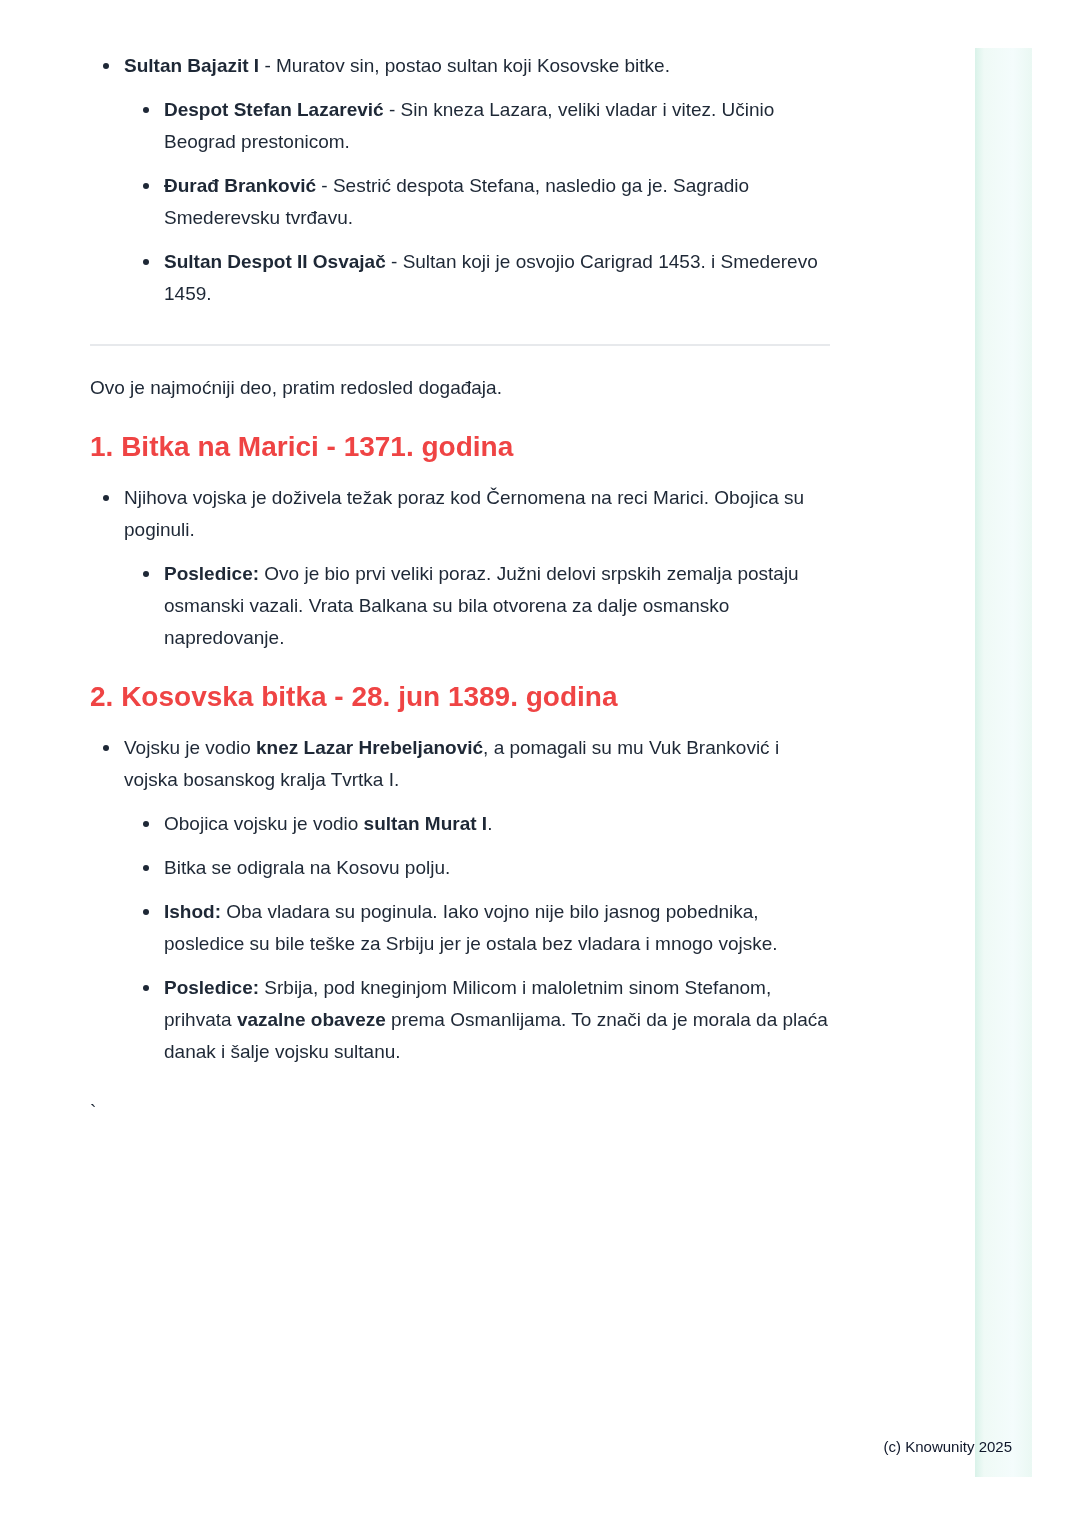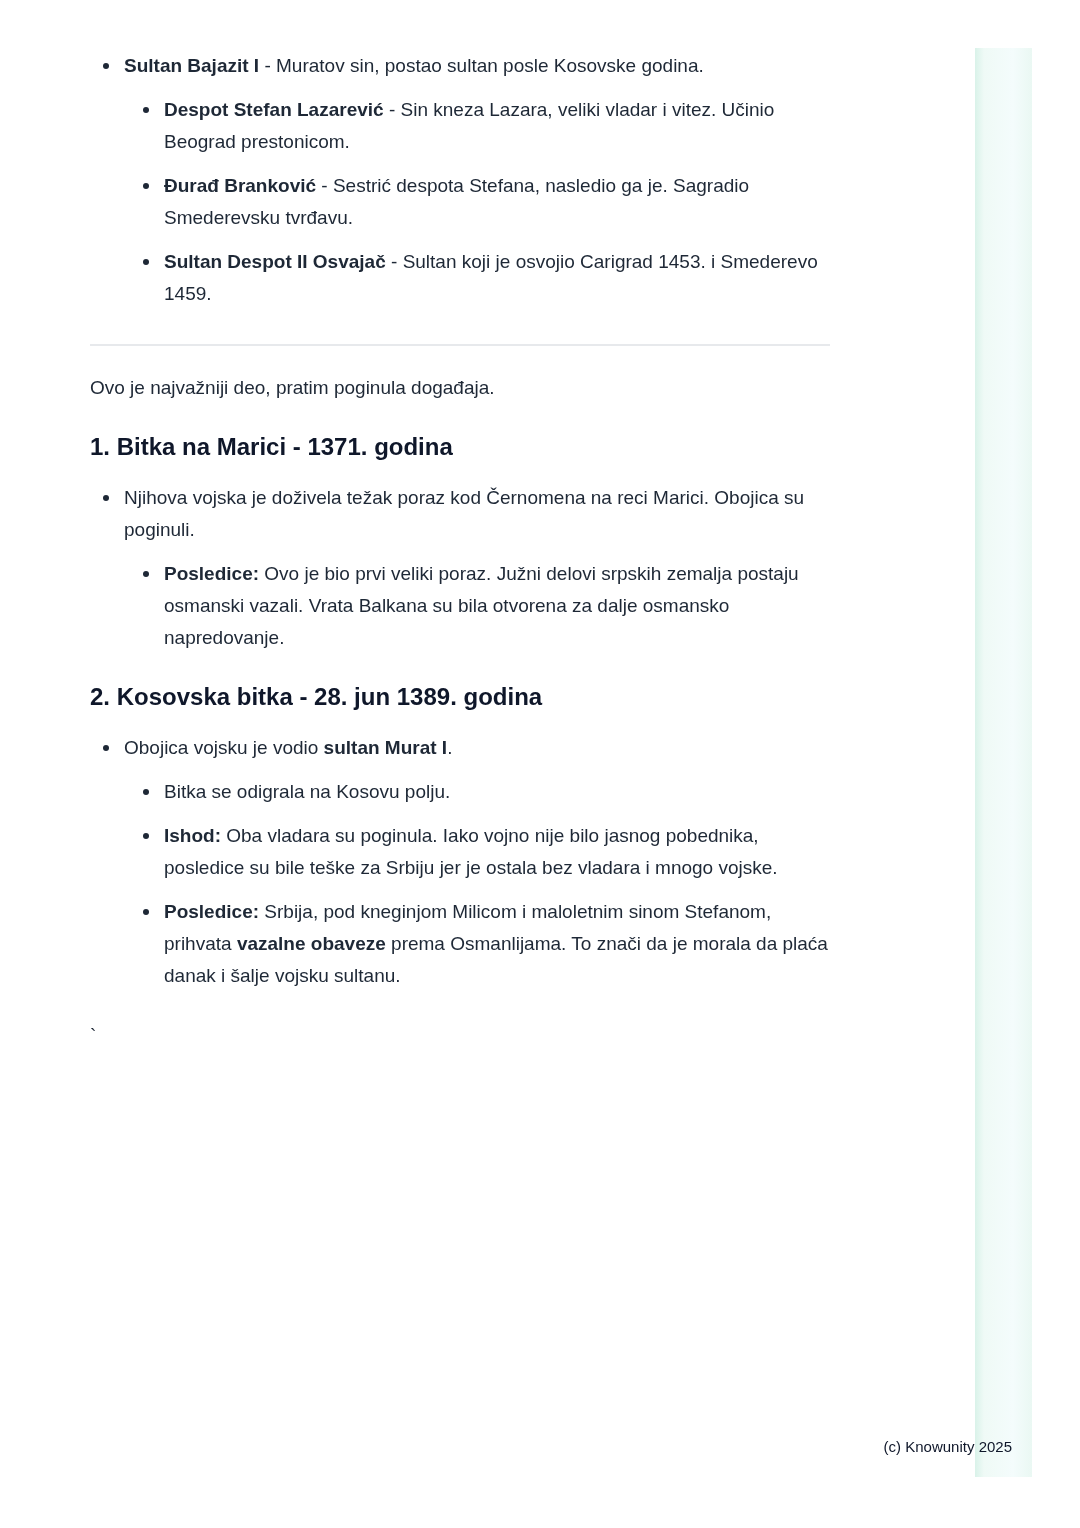--- a/index.html
+++ b/index.html
@@ -66,24 +66,24 @@
     font-weight: bold;
     color: #8ce8c8;
   }
   p.section-intro {
     margin: 26px 0 0 0;
     font-size: 19px;
     line-height: 32px;
   }
   h3.battle-heading {
     margin: 28px 0 0 0;
-    font-size: 24px;
+    font-size: 28px;
     line-height: 30px;
     font-weight: bold;
-    color: #0f172a;
+    color: #ef4444;
   }
   ul.sub { margin-top: 20px; }
   .b { font-weight: bold; }
   p.stray {
     margin: 28px 0 0 0;
     font-size: 19px;
     line-height: 32px;
   }
   .footer-credit {
     position: absolute;
@@ -96,41 +96,42 @@
   }
 </style>
 </head>
 <body>
 
 <div class="side-strip"></div>
 
 <div class="content">
 
   <ul class="doc-list rulers">
-    <li><span class="b">Sultan Bajazit I</span><span> - Muratov sin, postao sultan posle Kosovske godina.</span></li>
+    <li><span class="b">Sultan Bajazit I</span><span> - Muratov sin, postao sultan koji Kosovske bitke.</span></li>
     <li><span class="b">Despot Stefan Lazarević</span><span> - Sin kneza Lazara, veliki vladar i vitez. Učinio Beograd prestonicom.</span></li>
     <li><span class="b">Đurađ Branković</span><span> - Sestrić despota Stefana, nasledio ga je. Sagradio Smederevsku tvrđavu.</span></li>
     <li><span class="b">Sultan Despot II Osvajač</span><span> - Sultan koji je osvojio Carigrad 1453. i Smederevo 1459.</span></li>
   </ul>
 
   <hr class="divider">
 
 
-  <p class="section-intro">Ovo je najvažniji deo, pratim poginula događaja.</p>
+  <p class="section-intro">Ovo je najmoćniji deo, pratim redosled događaja.</p>
 
   <h3 class="battle-heading">1. Bitka na Marici - 1371. godina</h3>
 
   <ul class="doc-list sub">
     <li><span>Njihova vojska je doživela težak poraz kod Černomena na reci Marici. Obojica su poginuli.</span></li>
     <li><span class="b">Posledice:</span><span> Ovo je bio prvi veliki poraz. Južni delovi srpskih zemalja postaju osmanski vazali. Vrata Balkana su bila otvorena za dalje osmansko napredovanje.</span></li>
   </ul>
 
   <h3 class="battle-heading">2. Kosovska bitka - 28. jun 1389. godina</h3>
 
   <ul class="doc-list sub">
+    <li><span>Vojsku je vodio </span><span class="b">knez Lazar Hrebeljanović</span><span>, a pomagali su mu Vuk Branković i vojska bosanskog kralja Tvrtka I.</span></li>
     <li><span>Obojica vojsku je vodio </span><span class="b">sultan Murat I</span><span>.</span></li>
     <li><span>Bitka se odigrala na Kosovu polju.</span></li>
     <li><span class="b">Ishod:</span><span> Oba vladara su poginula. Iako vojno nije bilo jasnog pobednika, posledice su bile teške za Srbiju jer je ostala bez vladara i mnogo vojske.</span></li>
     <li><span class="b">Posledice:</span><span> Srbija, pod kneginjom Milicom i maloletnim sinom Stefanom, prihvata </span><span class="b">vazalne obaveze</span><span> prema Osmanlijama. To znači da je morala da plaća danak i šalje vojsku sultanu.</span></li>
   </ul>
 
   <p class="stray">`</p>
 
 </div>
 

